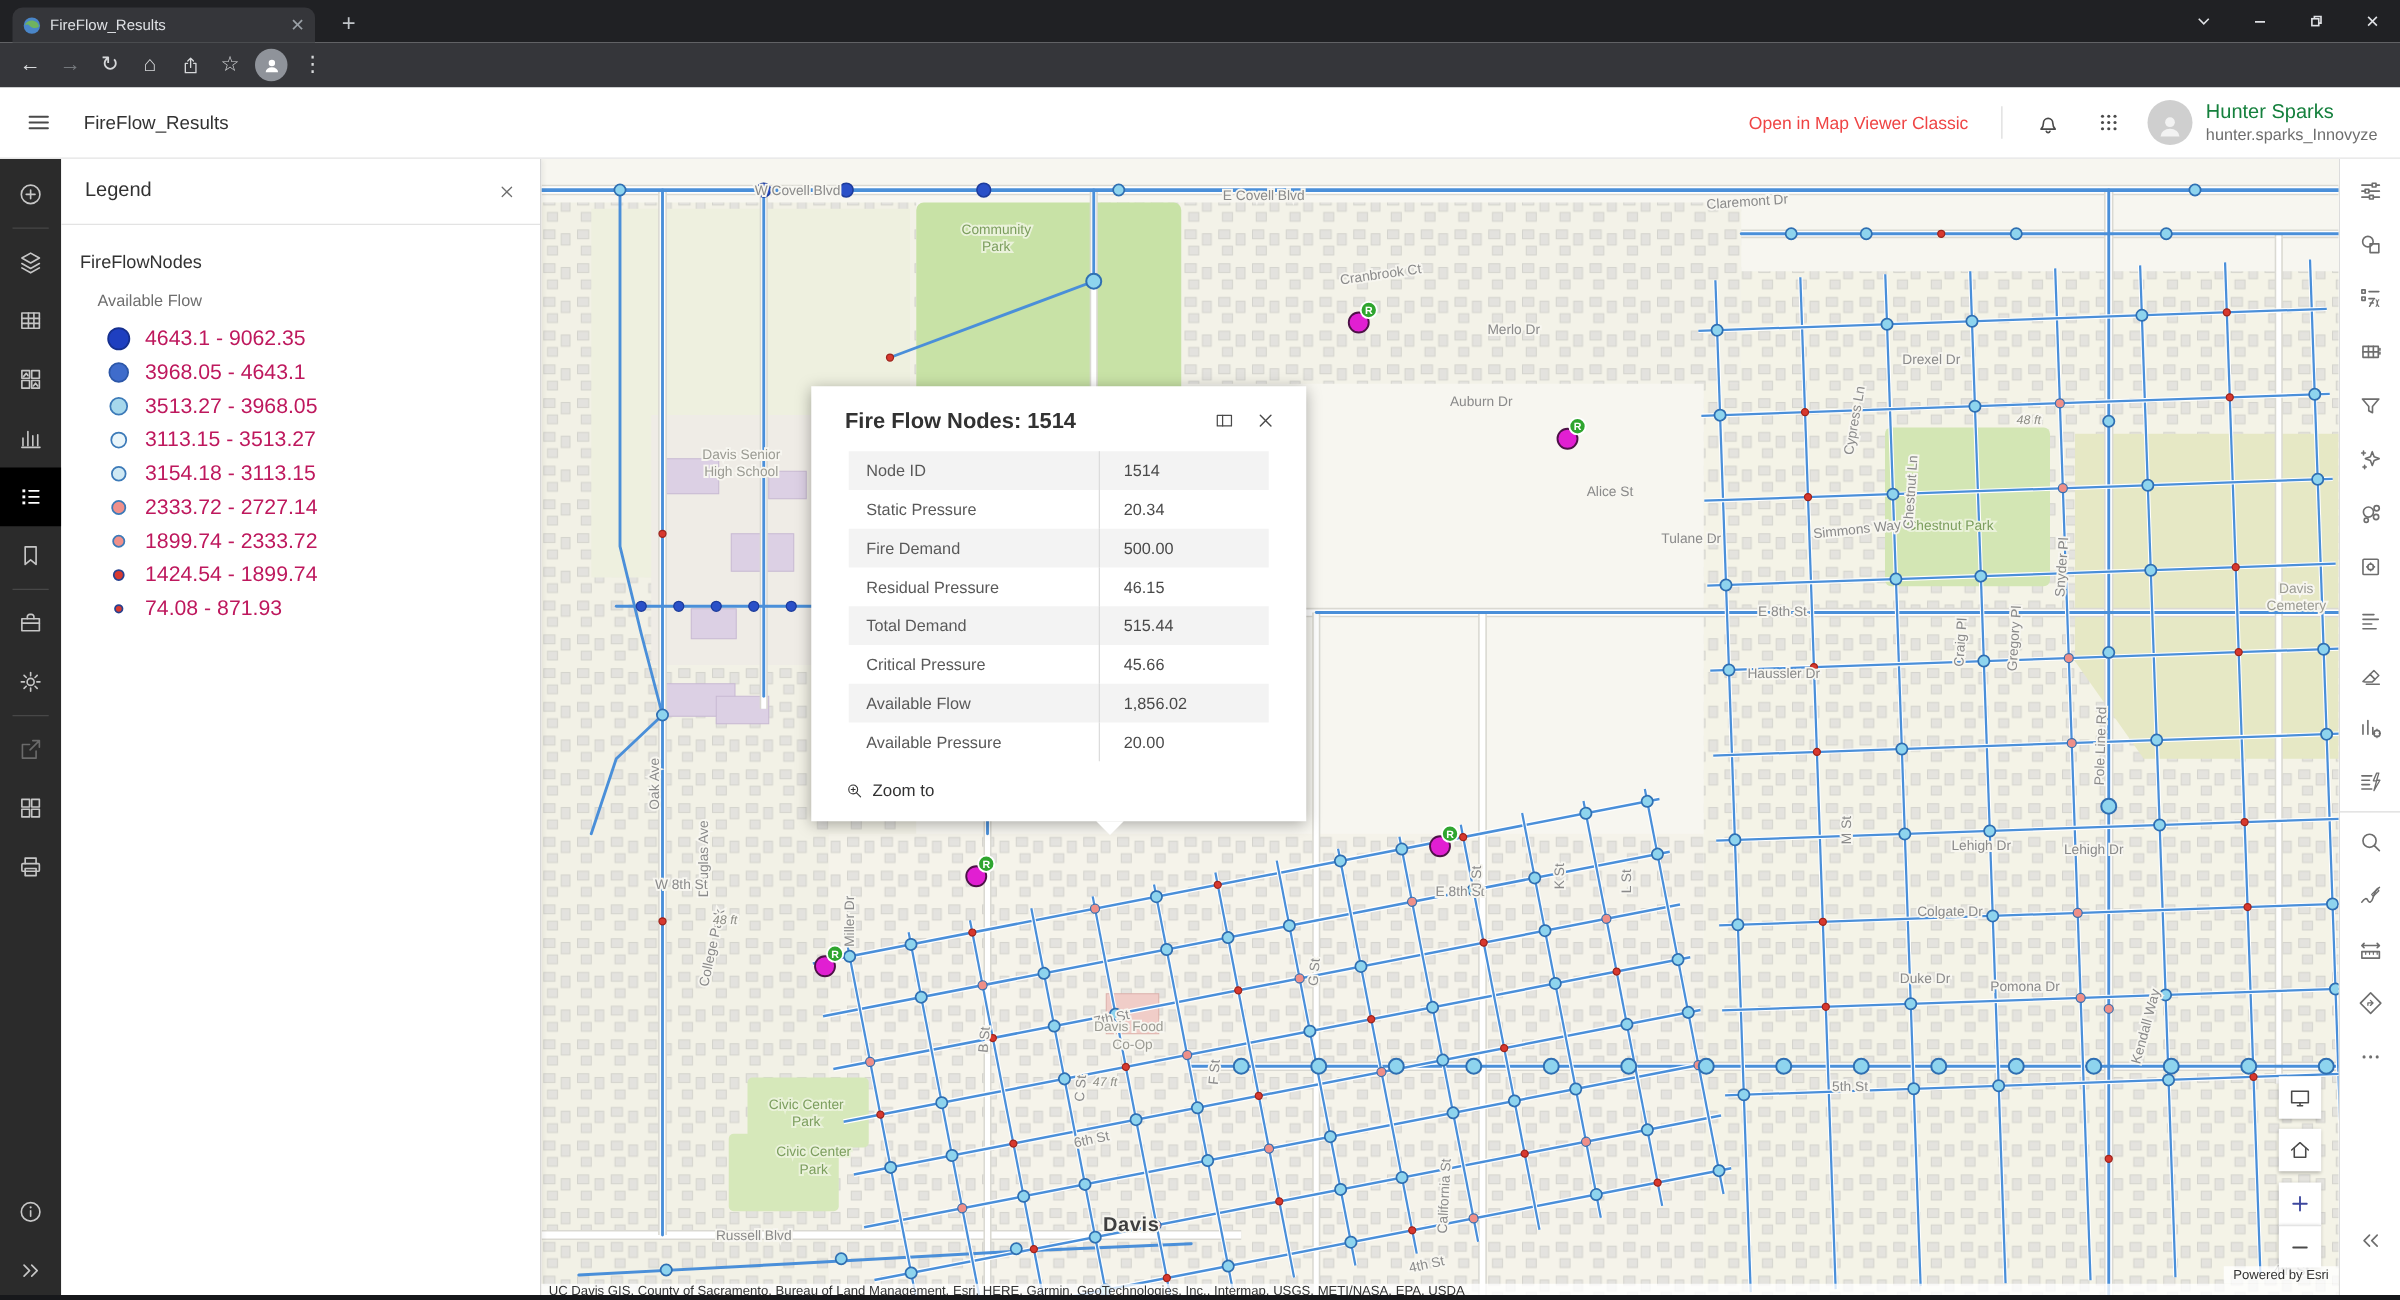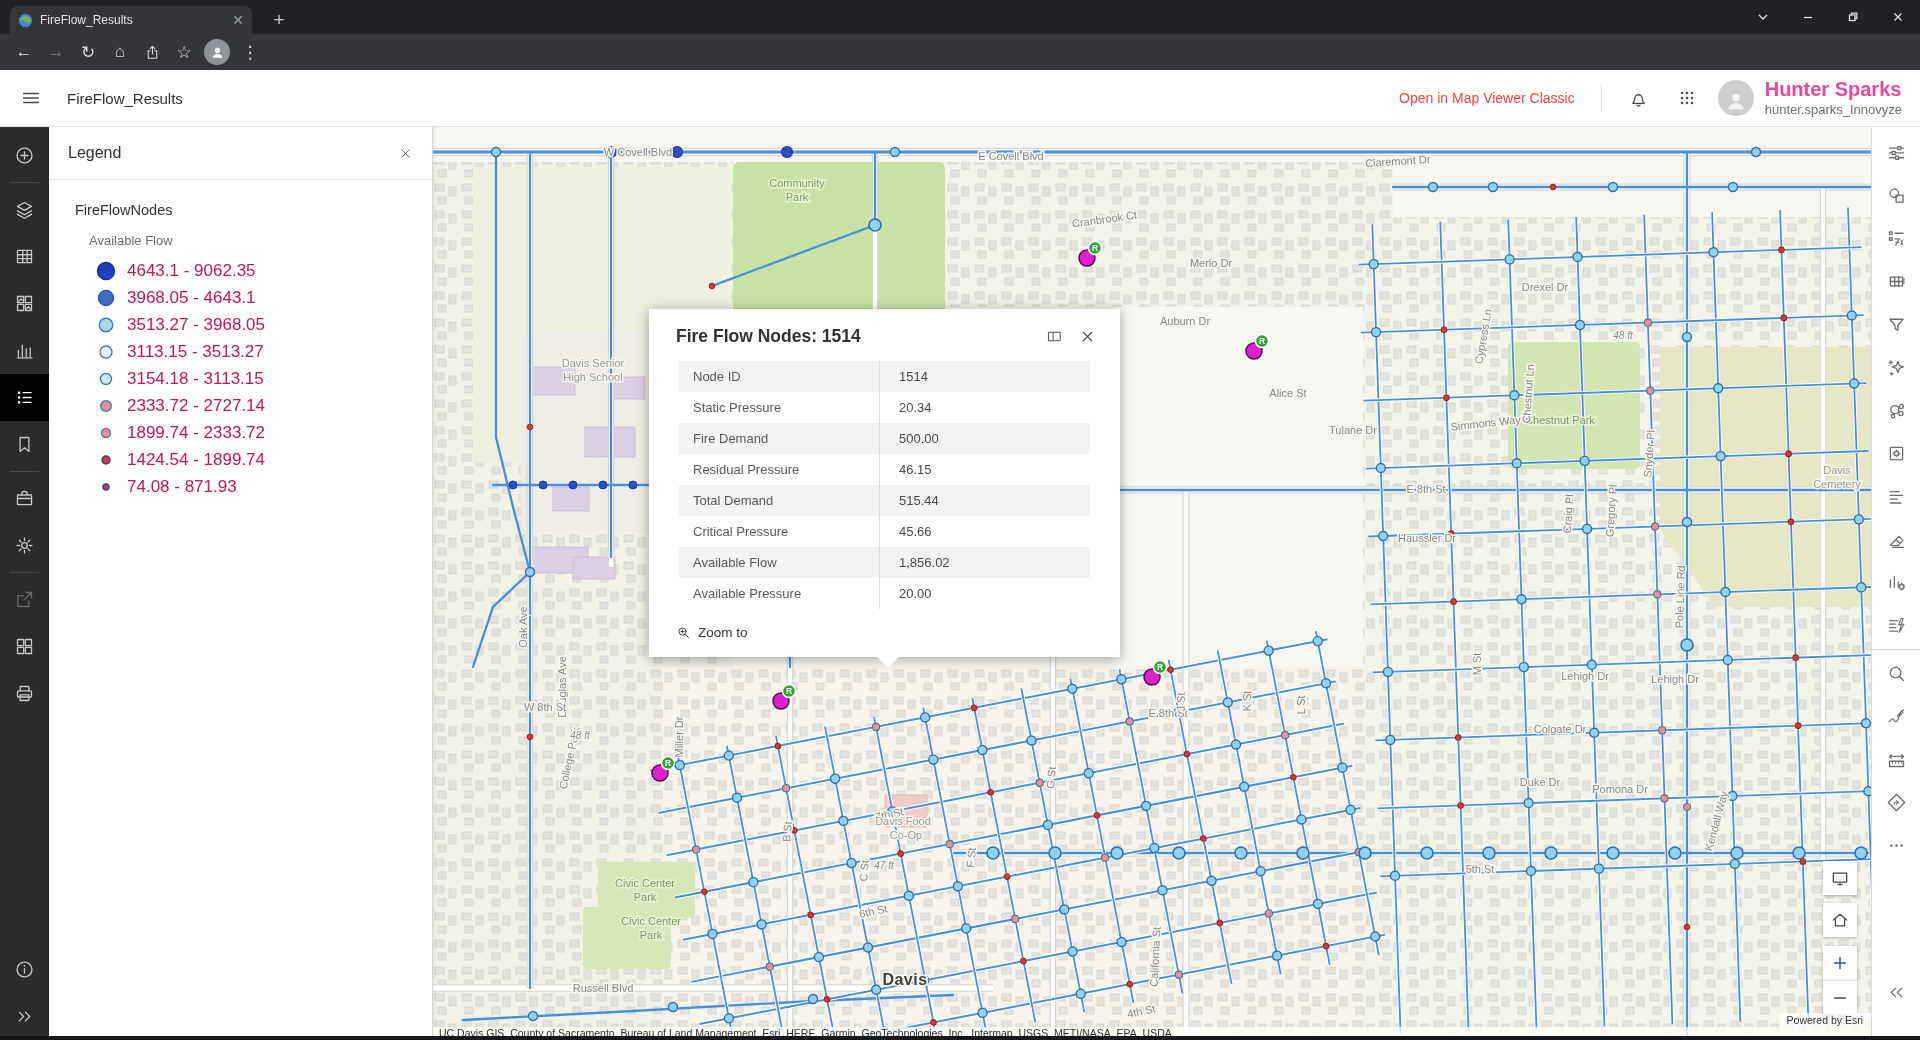--- a/index.html
+++ b/index.html
@@ -27,54 +27,54 @@
   
   .appbar{position:absolute;top:70px;left:0;right:0;height:57px;background:#fff;border-bottom:1px solid #e4e4e4;display:flex;align-items:center;z-index:3}
   .hamburger{margin-left:13px;width:36px;height:36px;display:flex;align-items:center;justify-content:center;color:#4a4a4a;cursor:pointer}
   .app-title{margin-left:18px;font-size:15px;color:#323232}
   .appbar .spacer{flex:1}
   .classic-link{font-size:14px;color:#ef4444;margin-right:26px;cursor:pointer}
   .v-div{width:1px;height:26px;background:#dcdcdc;margin-right:20px}
   .hd-icon{width:34px;height:34px;display:flex;align-items:center;justify-content:center;color:#4a4a4a;margin-right:14px;cursor:pointer}
   .avatar{width:36px;height:36px;border-radius:50%;background:#cfcfcf;display:flex;align-items:center;justify-content:center;margin-right:11px;cursor:pointer;overflow:hidden}
   .user-block{margin-right:18px;line-height:1.25}
-  .user-name{font-size:20px;font-weight:700;color:#ec4899}
+  .user-name{font-size:16px;font-weight:400;color:#15803d}
   .user-id{font-size:13px;color:#6e6e6e}
 
   
   .main{position:absolute;top:127px;left:0;right:0;bottom:0;display:flex}
   .left-rail{width:49px;background:#2b2b2b;display:flex;flex-direction:column;padding-top:5px;flex:none}
   .rail-btn{height:47px;display:flex;align-items:center;justify-content:center;color:#c6c6c6;cursor:pointer;flex:none}
   .left-rail .rail-btn.active{background:#000;color:#fff}
   .left-rail .rail-btn.disabled{color:#6a6a6a}
   .left-rail .rail-div{height:1px;background:#474747;margin:3px 10px;flex:none}
   .rail-spacer{flex:1}
   .ic{width:21px;height:21px;fill:none;stroke:currentColor;stroke-width:1.5;stroke-linecap:round;stroke-linejoin:round}
 
   .legend-panel{width:384px;background:#fff;border-right:1px solid #d6d6d6;display:flex;flex-direction:column;flex:none;z-index:2;box-shadow:2px 0 4px rgba(0,0,0,.06)}
   .legend-head{height:53px;display:flex;align-items:center;padding:0 19px;border-bottom:1px solid #e3e3e3;flex:none}
   .legend-title{font-size:16px;color:#323232;flex:1}
   .legend-close{color:#6e6e6e;cursor:pointer;display:flex}
-  .legend-body{padding:22px 18px}
+  .legend-body{padding:22px 7px}
   .layer-name{font-size:14.5px;color:#323232;margin-bottom:15px;margin-left:8px}
   .field-name{font-size:13px;color:#6e6e6e;margin:0 0 9px 22px}
   .legend-item{display:flex;align-items:center;height:27px;list-style:none}
   .dot-box{width:22px;display:flex;justify-content:center;align-items:center;margin-left:28px}
   .legend-lbl{margin-left:10px;font-size:17px;color:#be185d}
 
   .map-wrap{flex:1;position:relative;background:#f7f6f0;overflow:hidden}
   #map-svg{position:absolute;inset:0;width:100%;height:100%}
   .ml-road{font-size:11px;fill:#8a8a8a;stroke:#f7f6f0;stroke-width:3px;paint-order:stroke;text-anchor:middle}
   .ml-park{font-size:11px;fill:#7c9e5e;stroke:#eaf2da;stroke-width:3px;paint-order:stroke;text-anchor:middle}
   .ml-area{font-size:11px;fill:#9b9b93;stroke:#f7f6f0;stroke-width:3px;paint-order:stroke;text-anchor:middle}
   .ml-city{font-size:16px;font-weight:700;fill:#3f3f3f;stroke:#f7f6f0;stroke-width:3px;paint-order:stroke;letter-spacing:.5px;text-anchor:middle}
   .ml-elev{font-size:10px;font-style:italic;fill:#8d8d85;stroke:#f7f6f0;stroke-width:3px;paint-order:stroke;text-anchor:middle}
 
   
-  .popup{position:absolute;left:216px;top:182px;width:471px;background:#fff;box-shadow:0 2px 12px rgba(0,0,0,.35);z-index:6}
+  .popup{position:absolute;left:216px;top:182px;width:396px;background:#fff;box-shadow:0 2px 12px rgba(0,0,0,.35);z-index:6}
   .popup::after{content:"";position:absolute;left:228px;top:100%;border:11px solid transparent;border-top-color:#fff}
   .popup-head{display:flex;align-items:flex-start;padding:17px 24px 8px 27px}
   .popup-title{flex:1;font-size:17.5px;font-weight:700;color:#323232}
   .popup-actions{display:flex;gap:16px;color:#4a4a4a;margin-top:2px}
   .pa{cursor:pointer;display:flex}
   .popup-table{margin:6px 30px 0}
   .prow{display:grid;grid-template-columns:200px 1fr;height:31px}
   .prow.odd{background:#f3f3f3}
   .pcell{display:flex;align-items:center;font-size:13px;color:#595959;padding-left:14px}
   .pcell.val{border-left:1px solid #dcdcdc;padding-left:19px;color:#4a4a4a}

